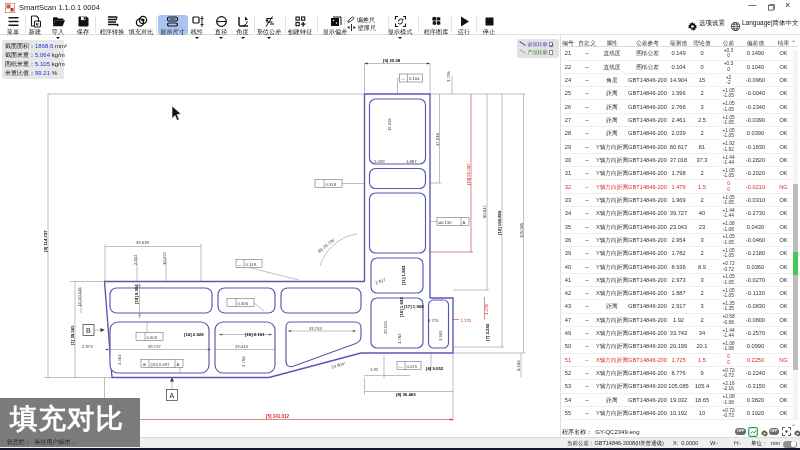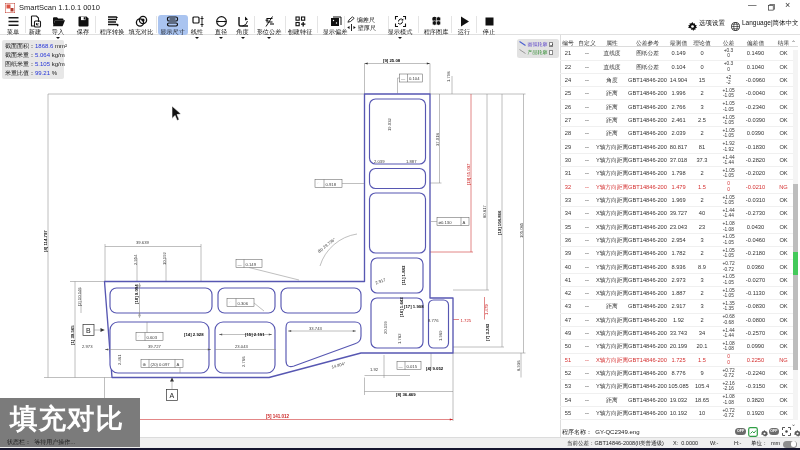--- a/index.html
+++ b/index.html
@@ -175,21 +175,21 @@
     <path d="M172 377.5l-2 4h4z" fill="#333"></path>
 <path d="M172 106l0 12.5 3-3 2.2 5 2-.9-2.2-5 4-.6z" fill="#111" stroke="#fff" stroke-width="0.6"></path>
 </svg>
 
 <div class="titlebar">
  <svg style="position:absolute;left:5px;top:2.5px" width="10" height="10" viewBox="0 0 10 10">
       <rect x="0" y="0" width="10" height="10" rx="1.5" fill="#fff" stroke="#c0392b" stroke-width="1"></rect>
       <rect x="1.5" y="1.5" width="4" height="4" fill="#d54"></rect>
       <rect x="5.5" y="5" width="3" height="3.5" fill="#b03a2e"></rect>
     </svg>
- <span class="title">SmartScan 1.1.0.1 0010</span>
+ <span class="title">SmartScan 1.1.0.1 0004</span>
  <span class="winbtn" style="left:748px">—</span>
  <svg class="winbtn" style="left:768px;top:3.5px" width="7" height="7" viewBox="0 0 8 8">
       <rect x="0.5" y="1.5" width="5.5" height="5.5" fill="none" stroke="#333" stroke-width="0.8"></rect>
       <path d="M2 1.5V.5h5.5V6h-1" fill="none" stroke="#333" stroke-width="0.8"></path>
     </svg>
  <span class="winbtn" style="left:785px;font-size:9px">×</span>
 </div>
 
 <div class="toolbar">
 <div class="sep" style="left:24.5px"></div>

